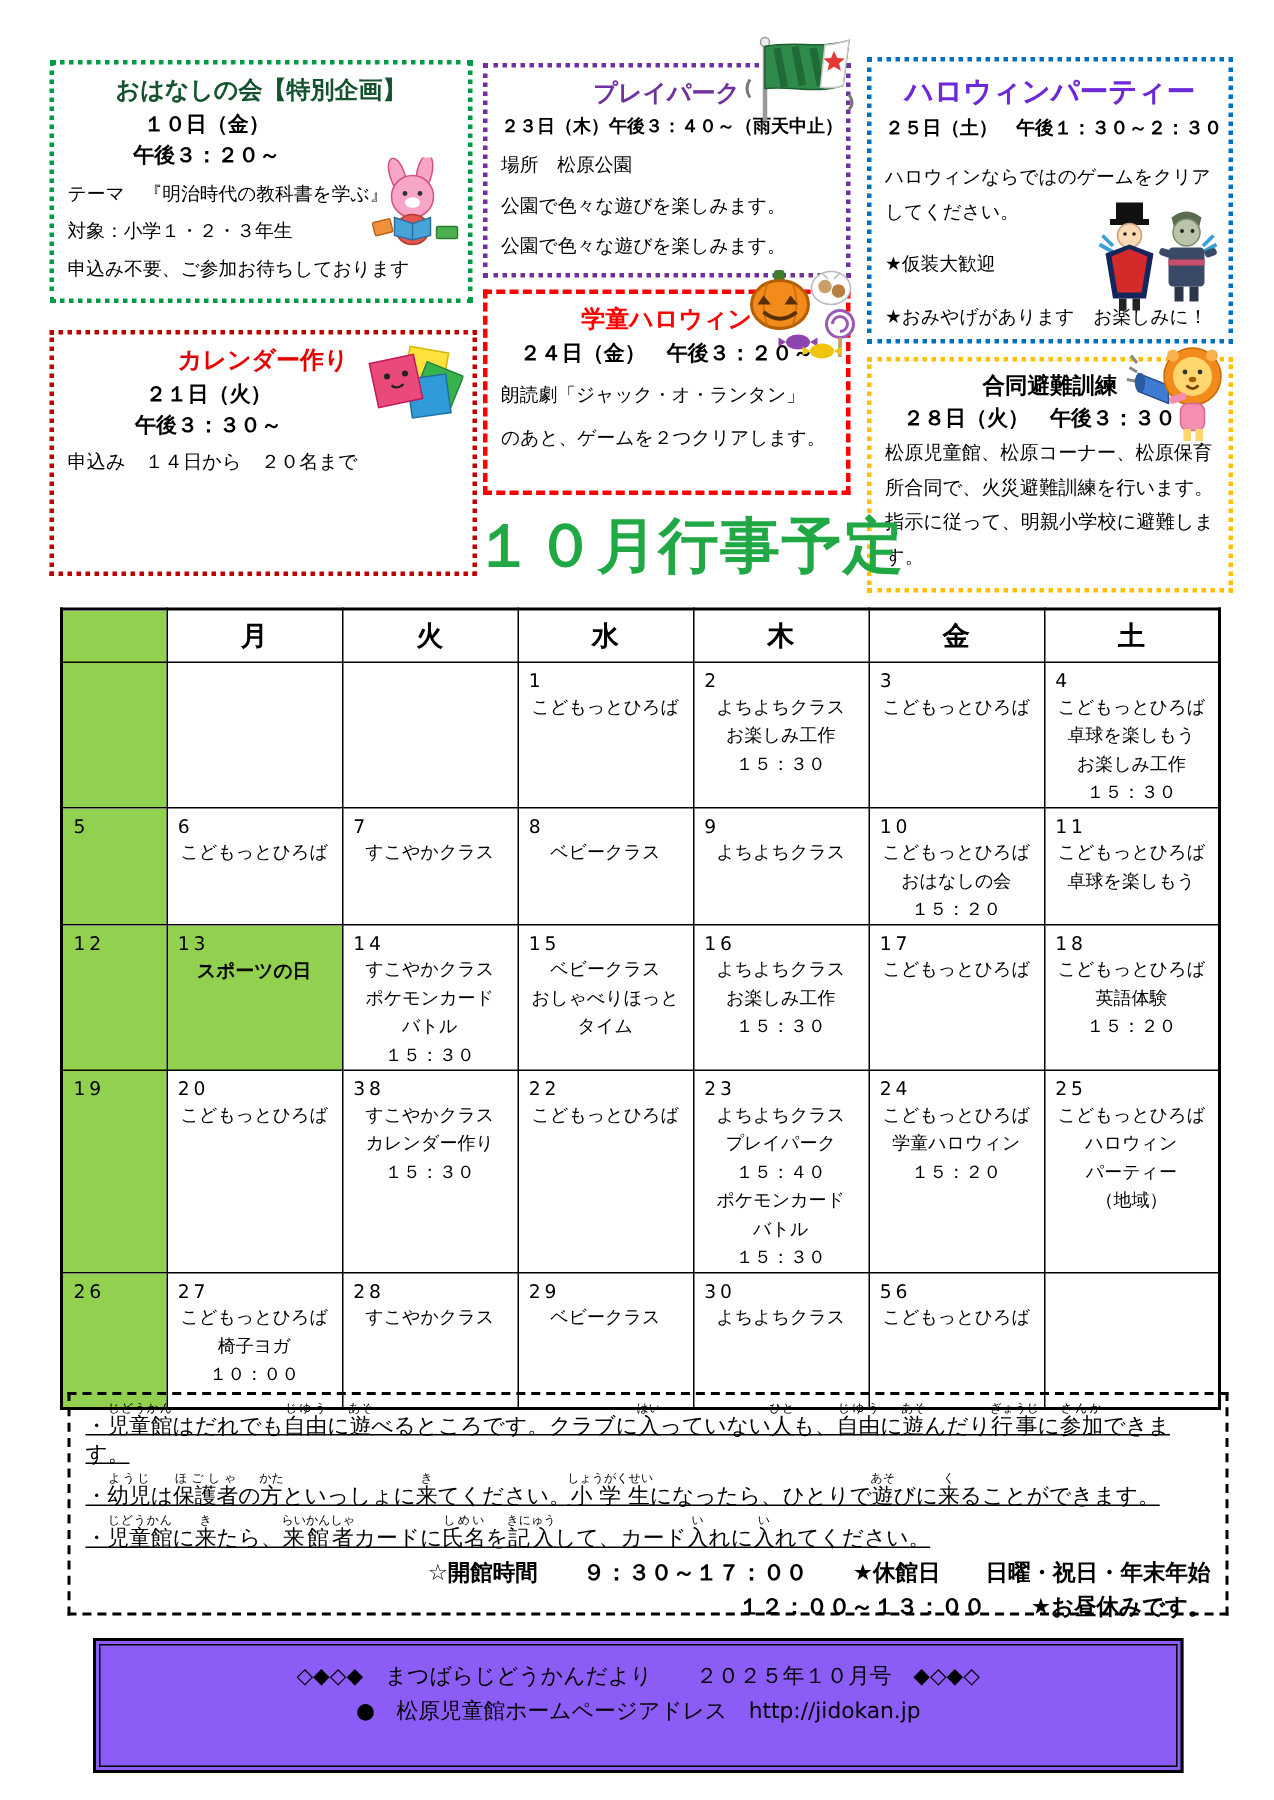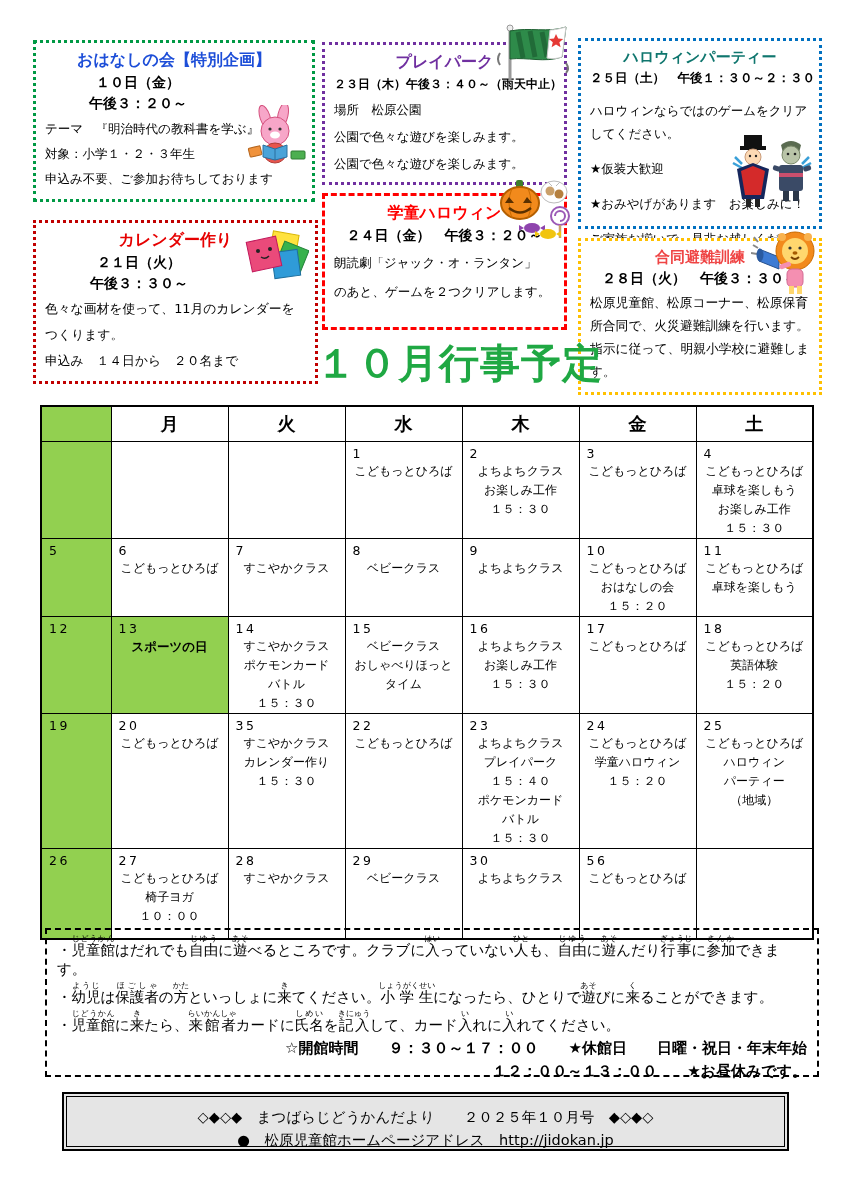--- a/index.html
+++ b/index.html
@@ -11,26 +11,26 @@
   }
   
   .event-box{position:absolute;background:#fff;box-sizing:border-box;padding:5px 9px;}
   #box-ohanashi{left:33px;top:40px;width:282px;height:162px;border:3px dotted #009944;}
   #box-playpark{left:322px;top:42px;width:245px;height:143px;border:3px dotted #7030a0;}
   #box-halloween{left:578px;top:38px;width:244px;height:191px;border:3px dotted #0070c0;}
   #box-calmake{left:33px;top:220px;width:285px;height:164px;border:3px dotted #c00000;}
   #box-gakudo{left:322px;top:193px;width:245px;height:137px;border:3px dashed #ff0000;}
   #box-evac{left:578px;top:238px;width:244px;height:157px;border:3px dotted #ffc000;}
   .box-title{font-weight:bold;font-size:16px;text-align:center;margin:2px 0 3px;}
-  #box-ohanashi .box-title{color:#1d4ed8;}
+  #box-ohanashi .box-title{color:#14532d;}
   #box-playpark .box-title{color:#7030a0;}
-  #box-halloween .box-title{color:#0f766e;font-size:15px;}
+  #box-halloween .box-title{color:#6d28d9;font-size:19px;}
   #box-calmake .box-title{color:#e60000;}
   #box-gakudo .box-title{color:#ff0000;}
-  #box-evac .box-title{color:#ef4444;font-size:15px;}
+  #box-evac .box-title{color:#000000;font-size:15px;}
   .box-date{font-weight:bold;font-size:14px;text-align:center;white-space:nowrap;margin:3px 0;}
   .narrow{width:72%;}
   #box-playpark .box-date{font-size:12px;text-align:left;}
   #box-halloween .box-date{font-size:12.5px;text-align:left;}
   .body-line{font-size:12.5px;}
   #box-ohanashi .body-line{line-height:25px;}
   #box-playpark .body-line{line-height:27px;}
   #box-halloween .body-line{line-height:23px;margin-top:12px;}
   #box-calmake .body-line{line-height:26px;font-size:12.8px;}
   #box-gakudo .body-line{line-height:29px;}
@@ -56,26 +56,26 @@
   #calendar tbody tr:nth-child(3){height:95px;}
   #calendar tbody tr:nth-child(4){height:128px;}
   #calendar tbody tr:nth-child(5){height:90px;border-radius:19px;}
   #calendar .green{background:#92d050;}
   .daynum{font-size:12.5px;letter-spacing:2.5px;text-align:left;padding:4px 0 1px 7px;}
   .evline{font-size:12px;text-align:center;line-height:19px;}
   .evline.bold{font-weight:bold;font-size:12.5px;}
   
   #notes{position:absolute;left:45px;top:928px;width:774px;height:149px;border:2px dashed #000;
     box-sizing:border-box;padding:3px 10px;}
-  .note-line{font-size:14.5px;margin:1px 0 2px;}
+  .note-line{font-size:14.5px;margin:1px 0 2px;text-decoration:underline;}
   ruby rt{font-size:8px;}
   .hours{font-weight:bold;font-size:15px;text-align:right;margin:4px 0 2px;}
   
-  #footer{position:absolute;left:62px;top:1092px;width:727px;height:59px;border:2px solid #000;
-    box-sizing:border-box;padding:2px;background:#e5e5e5;}
+  #footer{position:absolute;left:62px;top:1092px;width:727px;height:90px;border:2px solid #000;
+    box-sizing:border-box;padding:2px;background:#8b5cf6;}
   #footer-inner{border:1px solid #000;height:100%;box-sizing:border-box;text-align:center;padding-top:9px;}
   .footer-line{font-size:14.5px;margin:2px 0 4px;}
 </style>
 </head>
 <body>
 
 <div class="event-box" id="box-ohanashi">
   <div class="box-title">おはなしの会【特別企画】</div>
   <div class="box-date narrow">１０日（金）</div>
   <div class="box-date narrow">午後３：２０～</div>
@@ -151,21 +151,20 @@
     <rect x="54" y="58" width="6" height="10" fill="#2a3648"></rect>
       <rect x="64" y="58" width="6" height="10" fill="#2a3648"></rect>
   </svg>
 </div>
 
 <div class="event-box" id="box-calmake">
   <div class="box-title">カレンダー作り</div>
   <div class="box-date narrow">２１日（火）</div>
   <div class="box-date narrow">午後３：３０～</div>
   <div class="box-body">
-      <div class="body-line">色々な画材を使って、11月のカレンダーをつくります。</div>
       <div class="body-line">申込み　１４日から　２０名まで</div>
     </div>
   <svg class="box-icon" viewBox="0 0 64 60">
     <rect x="26" y="4" width="26" height="26" fill="#ffe23e" stroke="#d8b500" transform="rotate(10 39 17)"></rect>
     <rect x="34" y="16" width="26" height="26" fill="#37b24d" stroke="#24843a" transform="rotate(22 47 29)"></rect>
     <rect x="28" y="22" width="26" height="26" fill="#2f9bd8" stroke="#1e6f9e" transform="rotate(-8 41 35)"></rect>
     <rect x="4" y="10" width="30" height="30" fill="#ea4a7a" stroke="#c2185b" transform="rotate(-12 19 25)"></rect>
     <circle cx="13" cy="22" r="2" fill="#222"></circle>
       <circle cx="25" cy="20" r="2" fill="#222"></circle>
     <path d="M16 28 q4 3 8 -1" stroke="#222" fill="none" stroke-width="1.5"></path>
@@ -347,21 +346,21 @@
       </tr>
       <tr>
         <td class="green">
           <div class="daynum">19</div>
         </td>
         <td>
           <div class="daynum">20</div>
           <div class="evline">こどもっとひろば</div>
         </td>
         <td>
-          <div class="daynum">35</div>
+          <div class="daynum">38</div>
           <div class="evline">すこやかクラス</div>
           <div class="evline">カレンダー作り</div>
           <div class="evline">１５：３０</div>
         </td>
         <td>
           <div class="daynum">22</div>
           <div class="evline">こどもっとひろば</div>
         </td>
         <td>
           <div class="daynum">23</div>

